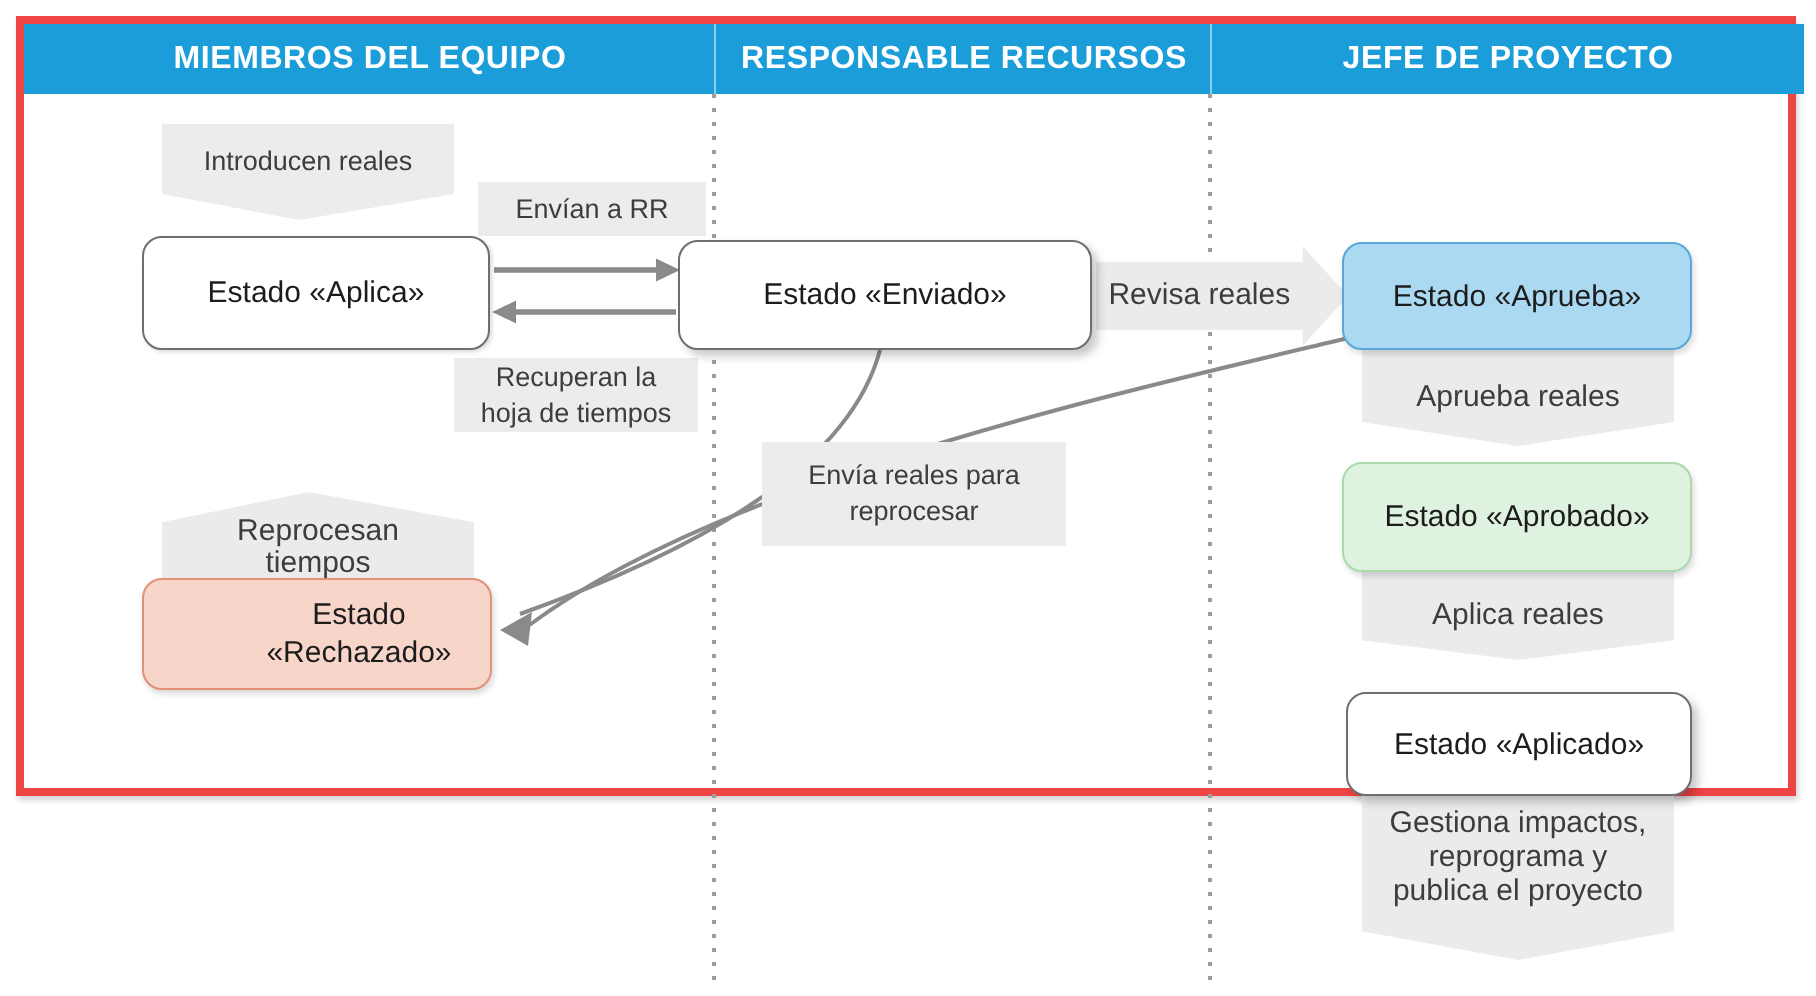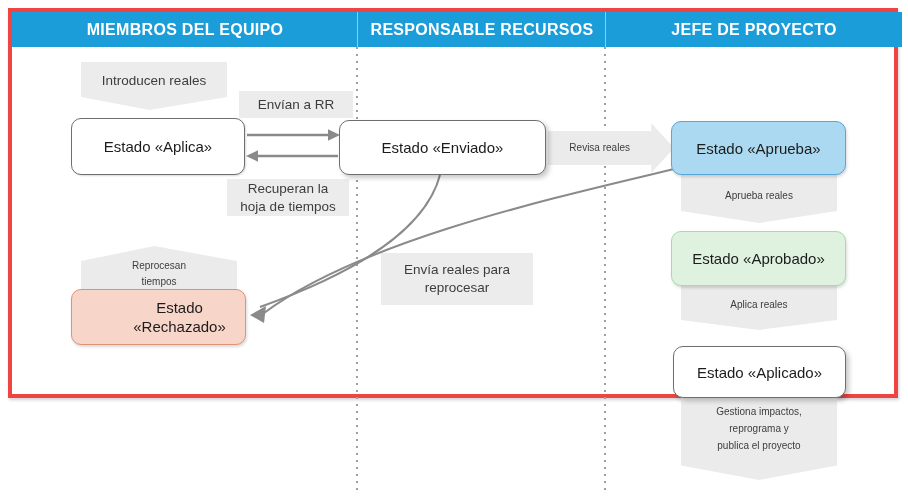--- a/index.html
+++ b/index.html
@@ -24,21 +24,21 @@
 
   .connectors { position:absolute; left:0; top:0; z-index:1; }
   .connectors path, .connectors line { stroke:var(--arrow,#8A8A8A); fill:none; }
   .connectors .shaft { stroke-width:2.7px; }
   .connectors .curve { stroke-width:2px; }
   .connectors polygon { fill:var(--arrow,#8A8A8A); stroke:none; }
 
   .tag { position:absolute; z-index:2; background:var(--label-bg,#ECECEC);
          color:#3d3d3d; font-size:13.5px; text-align:center; white-space:pre-line; }
   .chev { position:absolute; z-index:2; background:var(--chevron-bg,#EBEBEB);
-          color:#3d3d3d; font-size:10px; text-align:center; white-space:pre-line; }
+          color:#3d3d3d; font-size:15px; text-align:center; white-space:pre-line; }
 
   .box { position:absolute; z-index:3; display:flex; align-items:center; justify-content:center;
          background:#fff; border:1.4px solid var(--box-border,#6F6F6F); border-radius:10px;
          color:#1c1c1c; font-size:15px; text-align:center; white-space:pre-line; line-height:19px; }
   .shadow-lg { box-shadow:3px 3px 5px rgba(0,0,0,.22); }
   .shadow-sm { box-shadow:1px 1px 2px rgba(0,0,0,.15); }
 
   
   .tag-introducen { left:69px; top:50px; width:146px; height:48px; padding-top:11px;
     clip-path:polygon(0 0,100% 0,100% 73%,47% 100%,0 73%); }
@@ -46,21 +46,21 @@
   .tag-envian    { left:227px; top:79px;  width:114px; height:27px; line-height:27px; }
   .tag-recuperan { left:215px; top:167px; width:122px; height:37px; line-height:18px; padding-top:1px; }
   .chev-reprocesan { left:69px; top:234px; width:156px; height:56px; padding-top:12px; line-height:16px;
     clip-path:polygon(0 27%,47% 0,100% 27%,100% 100%,0 100%); }
   .box-rechazado { left:59px; top:277px; width:175px; height:56px;
     background:var(--rechazado-bg,#F8D5C9); border-color:var(--rechazado-border,#E29077);
     box-shadow:1px 2px 3px rgba(0,0,0,.15);padding-left:42px; }
 
   
   .box-enviado { left:327px; top:108px; width:207px; height:55px; }
-  .tag-envia   { left:369px; top:209px; width:152px; height:52px; line-height:18px; padding-top:8px;margin-top:32px; }
+  .tag-envia   { left:369px; top:209px; width:152px; height:52px; line-height:18px; padding-top:8px; }
 
   
   .revisa-arrow { left:536px; top:111px; width:126px; height:50px;
     clip-path:polygon(0 16%,82% 16%,82% 0,100% 50%,82% 100%,82% 84%,0 84%); }
   .revisa-arrow span { position:absolute; left:0; top:0; width:82%; height:100%;
     line-height:50px; display:block; }
   .box-revisado { left:659px; top:109px; width:175px; height:54px;
     background:var(--revisado-bg,#ABD9F2); border-color:var(--revisado-border,#58A7D9);
     box-shadow:1px 2px 3px rgba(0,0,0,.15); }
   .chev-aprueba { left:669px; top:154px; width:156px; height:57px; padding-top:24px;

